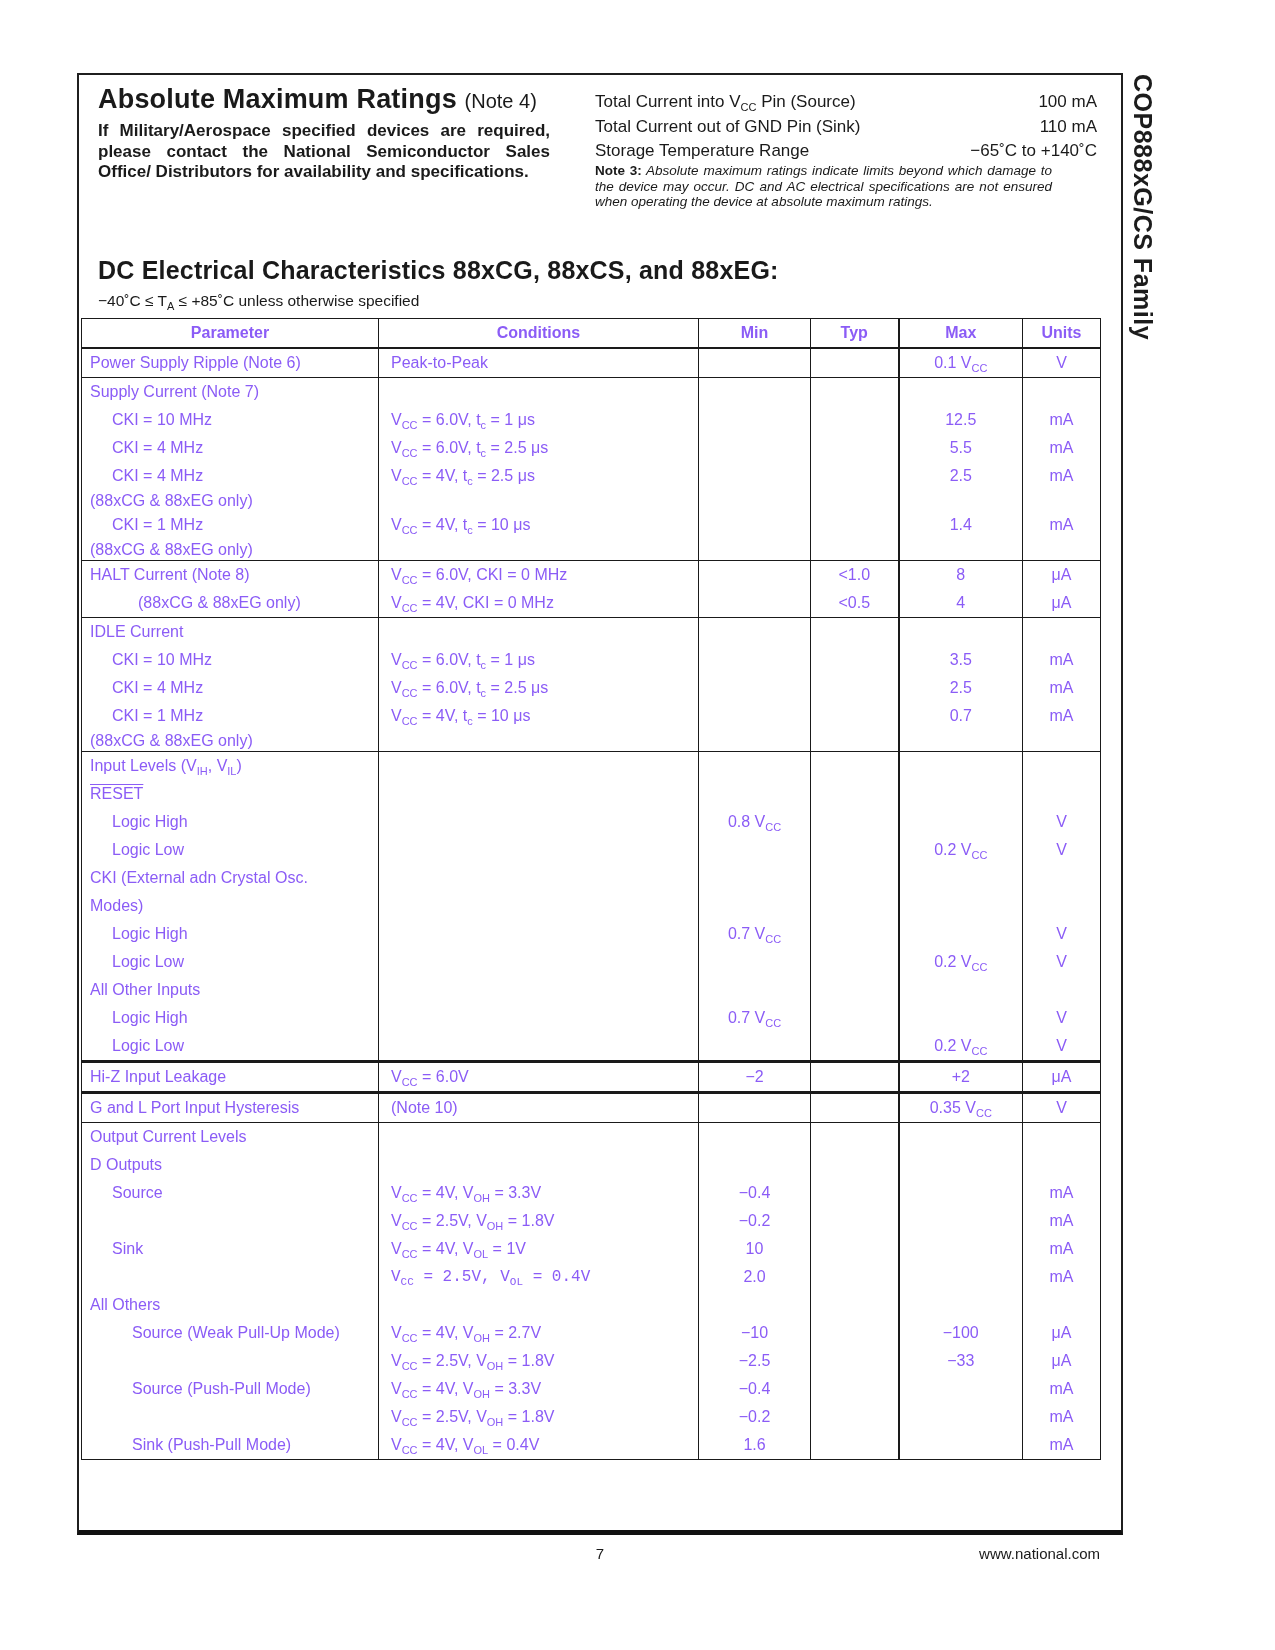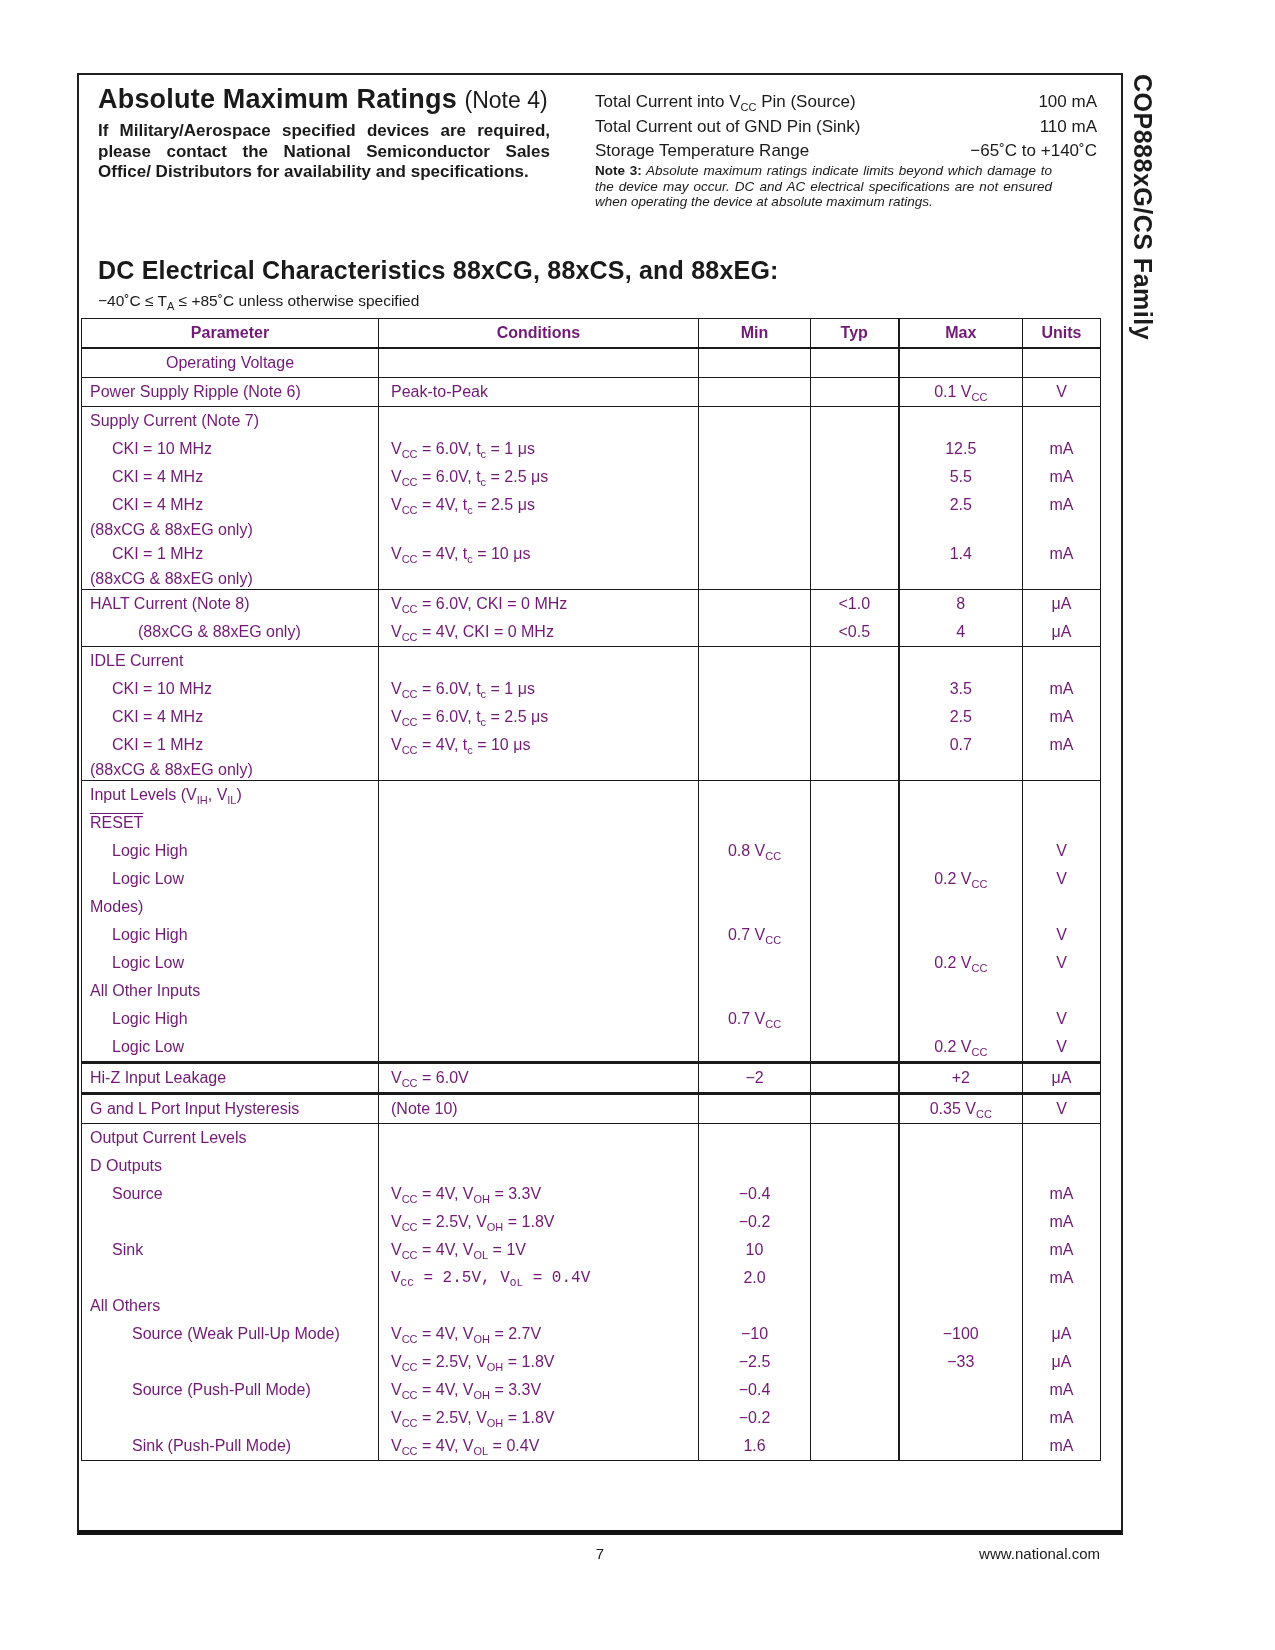--- a/index.html
+++ b/index.html
@@ -13,40 +13,40 @@
     border:2px solid #1f1f1f; border-bottom:5px solid #111; box-sizing:border-box;
   }
   
   .sidebar {
     position:absolute; left:1128px; top:74px; height:400px;
     writing-mode:vertical-rl; font-weight:bold; font-size:25px; letter-spacing:0.5px;
     color:#1c1c1c; white-space:nowrap;
   }
   
   .amr-title { position:absolute; left:98px; top:84px; font-size:27px; font-weight:bold; letter-spacing:0.2px; }
-  .amr-title .note { font-size:23px; font-weight:normal; letter-spacing:0; }
+  .amr-title .note { font-size:20px; font-weight:normal; letter-spacing:0; }
   .amr-warning {
     position:absolute; left:98px; top:121px; width:452px;
     font-size:17px; font-weight:bold; line-height:20.5px; text-align:justify;
   }
   .amr-left  { position:absolute; left:98px;  top:193px; width:448px; font-size:17px; }
   .amr-right { position:absolute; left:595px; top:90px;  width:502px; font-size:17px; }
   .spec-row { display:flex; justify-content:space-between; line-height:24.5px; }
   .note3 {
     position:absolute; left:595px; top:163px; width:457px;
     font-size:13.5px; font-style:italic; line-height:15.5px; text-align:justify;
   }
   .note3 b { font-style:normal; font-weight:bold; }
   
   .dc-title { position:absolute; left:98px; top:256px; font-size:25px; font-weight:bold; letter-spacing:0.2px; }
   .dc-subtitle { position:absolute; left:98px; top:292px; font-size:15.5px; }
   .dc-table-wrap { position:absolute; left:81px; top:318px; }
   table.dc {
     border-collapse:collapse; table-layout:fixed; width:1019px;
-    font-size:16px; color:#701a75; border:1.5px solid #1a1a1a;
+    font-size:16px; color:#8b5cf6; border:1.5px solid #1a1a1a;
   }
   table.dc th {
     font-weight:bold; height:28px; text-align:center; padding:0;
     border-bottom:2.5px solid #1a1a1a;
   }
   table.dc td { height:28px; padding:0 2px; vertical-align:middle; }
   table.dc td.c { text-align:center; }
   table.dc th + th, table.dc td + td { border-left:1.5px solid #1a1a1a; }
   table.dc th:nth-child(5), table.dc td:nth-child(5) { border-left-width:2.5px; }
   table.dc tr.bt1 td { border-top:1.5px solid #1a1a1a;margin-top:38px; }
@@ -111,28 +111,20 @@
         <tr id="dc-head">
             <th>Parameter</th>
             <th>Conditions</th>
             <th>Min</th>
             <th>Typ</th>
             <th>Max</th>
             <th>Units</th>
           </tr>
       </thead>
       <tbody id="dc-body">
-          <tr class="">
-            <td class="c"><span>Operating Voltage</span></td>
-            <td style="padding-left: 12px;"></td>
-            <td class="c"></td>
-            <td class="c"></td>
-            <td class="c"></td>
-            <td class="c"></td>
-          </tr>
           <tr class="bt1">
             <td style="padding-left: 8px;"><span>Power Supply Ripple (Note 6)</span></td>
             <td style="padding-left: 12px;">Peak-to-Peak</td>
             <td class="c"></td>
             <td class="c"></td>
             <td class="c">0.1 V<sub>CC</sub></td>
             <td class="c">V</td>
           </tr>
           <tr class="bt1">
             <td style="padding-left: 8px;"><span>Supply Current (Note 7)</span></td>
@@ -270,20 +262,28 @@
             <td class="c"></td>
             <td class="c">V</td>
           </tr>
           <tr class="">
             <td style="padding-left: 30px;"><span>Logic Low</span></td>
             <td style="padding-left: 12px;"></td>
             <td class="c"></td>
             <td class="c"></td>
             <td class="c">0.2 V<sub>CC</sub></td>
             <td class="c">V</td>
+          </tr>
+          <tr class="">
+            <td style="padding-left: 8px;"><span>CKI (External adn Crystal Osc.</span></td>
+            <td style="padding-left: 12px;"></td>
+            <td class="c"></td>
+            <td class="c"></td>
+            <td class="c"></td>
+            <td class="c"></td>
           </tr>
           <tr class="">
             <td style="padding-left: 8px;"><span>Modes)</span></td>
             <td style="padding-left: 12px;"></td>
             <td class="c"></td>
             <td class="c"></td>
             <td class="c"></td>
             <td class="c"></td>
           </tr>
           <tr class="">

